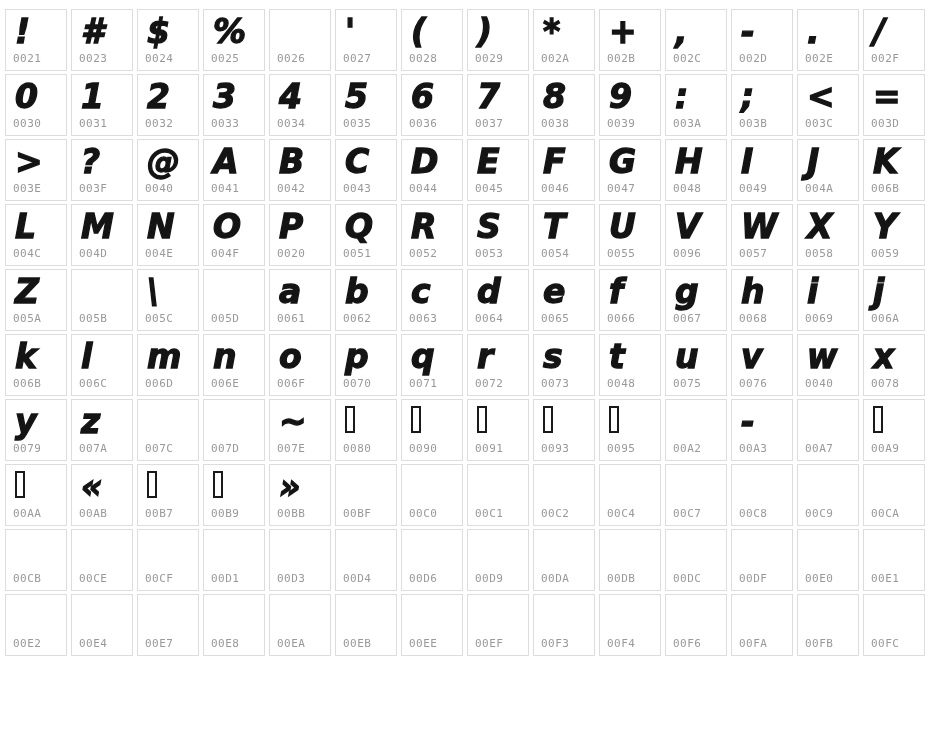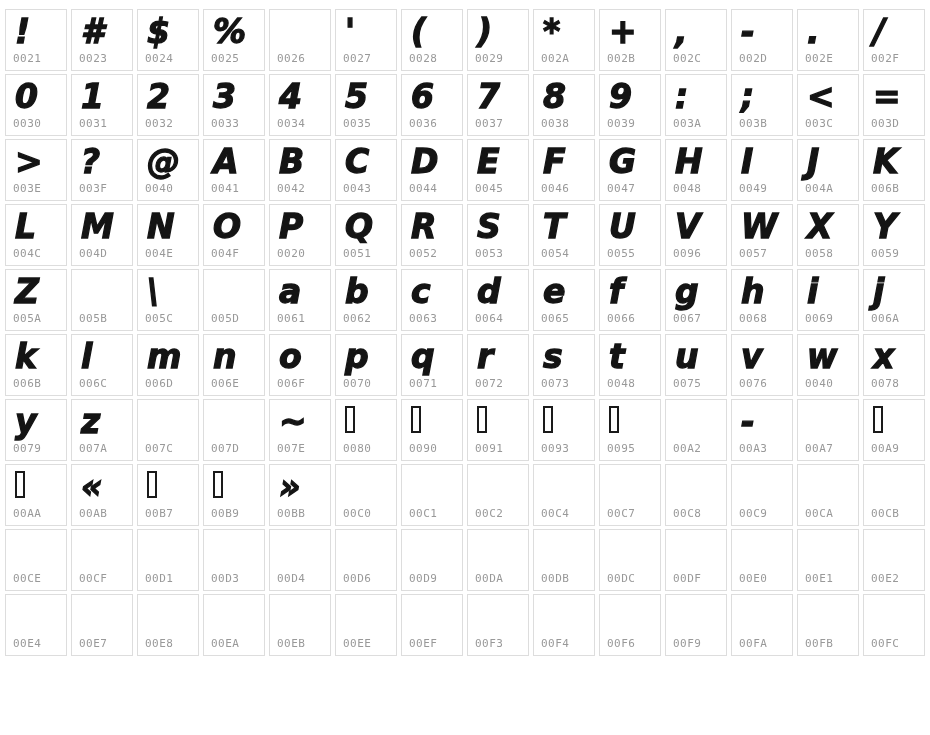--- a/index.html
+++ b/index.html
@@ -473,20 +473,24 @@
     <div class="cell">
       <div class="glyph"><span class="tofu"></span></div>
       <div class="code">00B9</div>
     </div>
     <div class="cell">
       <div class="glyph">»</div>
       <div class="code">00BB</div>
     </div>
     <div class="cell">
       <div class="glyph"></div>
+      <div class="code">00BF</div>
+    </div>
+    <div class="cell">
+      <div class="glyph"></div>
       <div class="code">00C0</div>
     </div>
     <div class="cell">
       <div class="glyph"></div>
       <div class="code">00C1</div>
     </div>
     <div class="cell">
       <div class="glyph"></div>
       <div class="code">00C2</div>
     </div>
@@ -602,24 +606,20 @@
       <div class="glyph"></div>
       <div class="code">00F3</div>
     </div>
     <div class="cell">
       <div class="glyph"></div>
       <div class="code">00F4</div>
     </div>
     <div class="cell">
       <div class="glyph"></div>
       <div class="code">00F6</div>
-    </div>
-    <div class="cell">
-      <div class="glyph"></div>
-      <div class="code">00F9</div>
     </div>
     <div class="cell">
       <div class="glyph"></div>
       <div class="code">00FA</div>
     </div>
     <div class="cell">
       <div class="glyph"></div>
       <div class="code">00FB</div>
     </div>
     <div class="cell">

